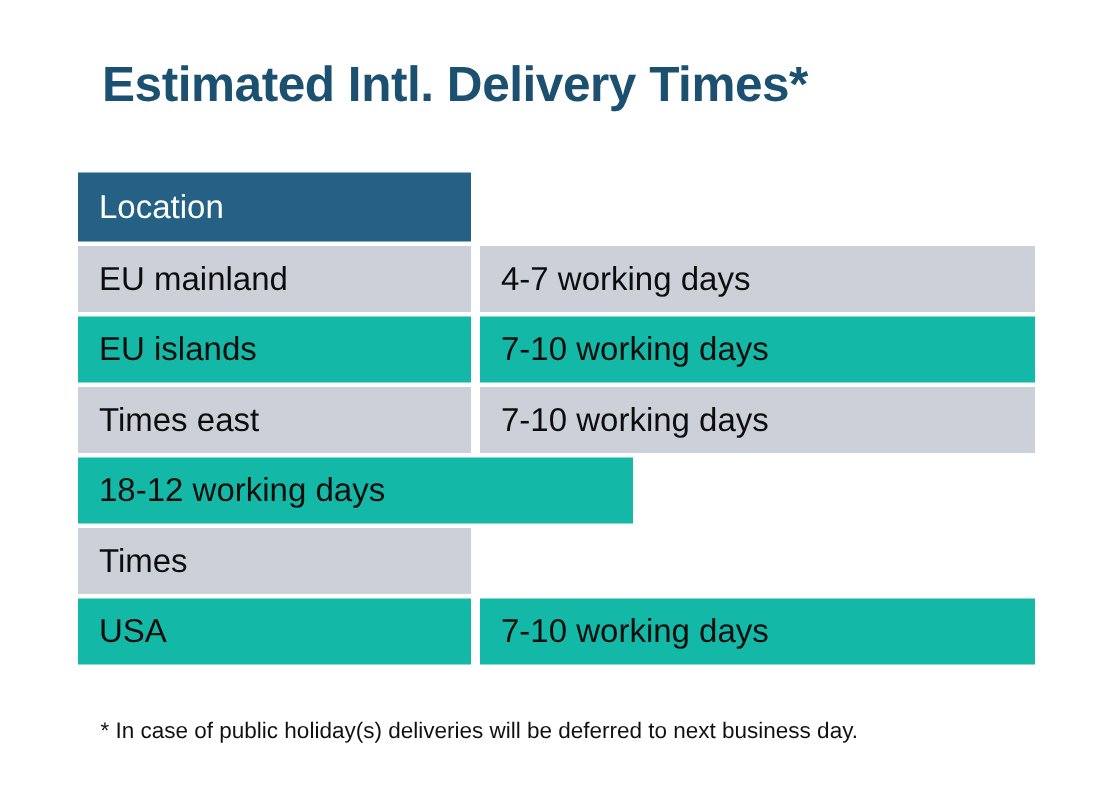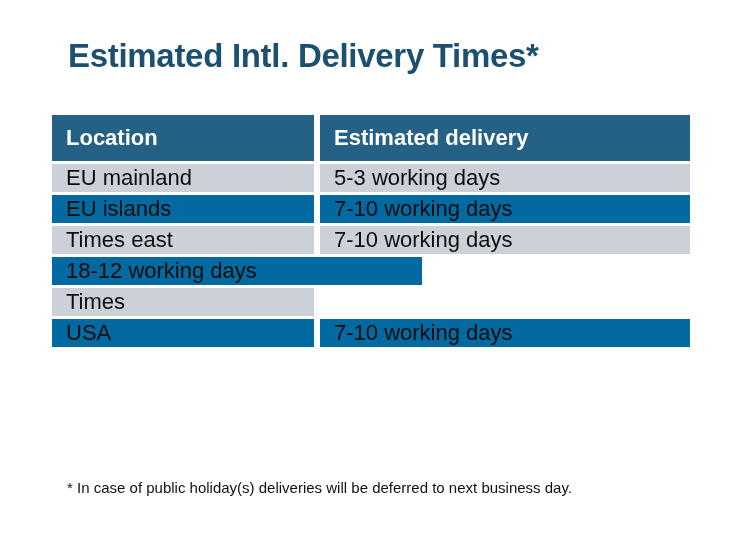--- a/index.html
+++ b/index.html
@@ -51,52 +51,52 @@
     margin-bottom: 0;
     text-align: center;
   }
 
   .cell {
     box-sizing: border-box;
     display: flex;
     align-items: center;
     padding-left: 14px;
     padding-right: 10px;
-    height: 28px;
+    height: 44px;
     font-size: 22px;
     color: #0d0d0d;
     white-space: nowrap;
     overflow: hidden;
   }
 
   .cell-location {
     width: 262px;
     flex: 0 0 262px;
     margin-right: 6px;
   }
 
   .cell-delivery {
     width: 370px;
     flex: 0 0 370px;
   }
 
   .header-row .cell {
     background: #246184;
     color: #ffffff;
-    font-weight: bold;
+    font-weight: normal;
     height: 46px;
     font-size: 22px;
   }
 
   .row-dark .cell {
     background: #ccd1d9;
   }
 
   .row-light .cell {
-    background: #0369a1;
+    background: #14b8a6;
   }
 
   .footnote {
     position: absolute;
     left: 67px;
     top: 479px;
     font-size: 15px;
     color: #111111;
     white-space: nowrap;
   }
@@ -105,26 +105,25 @@
 <body>
 
 <div class="page">
 
   <div class="page-title">Estimated Intl. Delivery Times*</div>
 
   <div class="delivery-table">
 
     <div class="table-row header-row">
       <div class="cell cell-location">Location</div>
-      <div class="cell cell-delivery">Estimated delivery</div>
     </div>
 
     <div class="table-row row-dark">
       <div class="cell cell-location">EU mainland</div>
-      <div class="cell cell-delivery">5-3 working days</div>
+      <div class="cell cell-delivery">4-7 working days</div>
     </div>
 
     <div class="table-row row-light">
       <div class="cell cell-location">EU islands</div>
       <div class="cell cell-delivery">7-10 working days</div>
     </div>
 
     <div class="table-row row-dark">
       <div class="cell cell-location">Times east</div>
       <div class="cell cell-delivery">7-10 working days</div>

